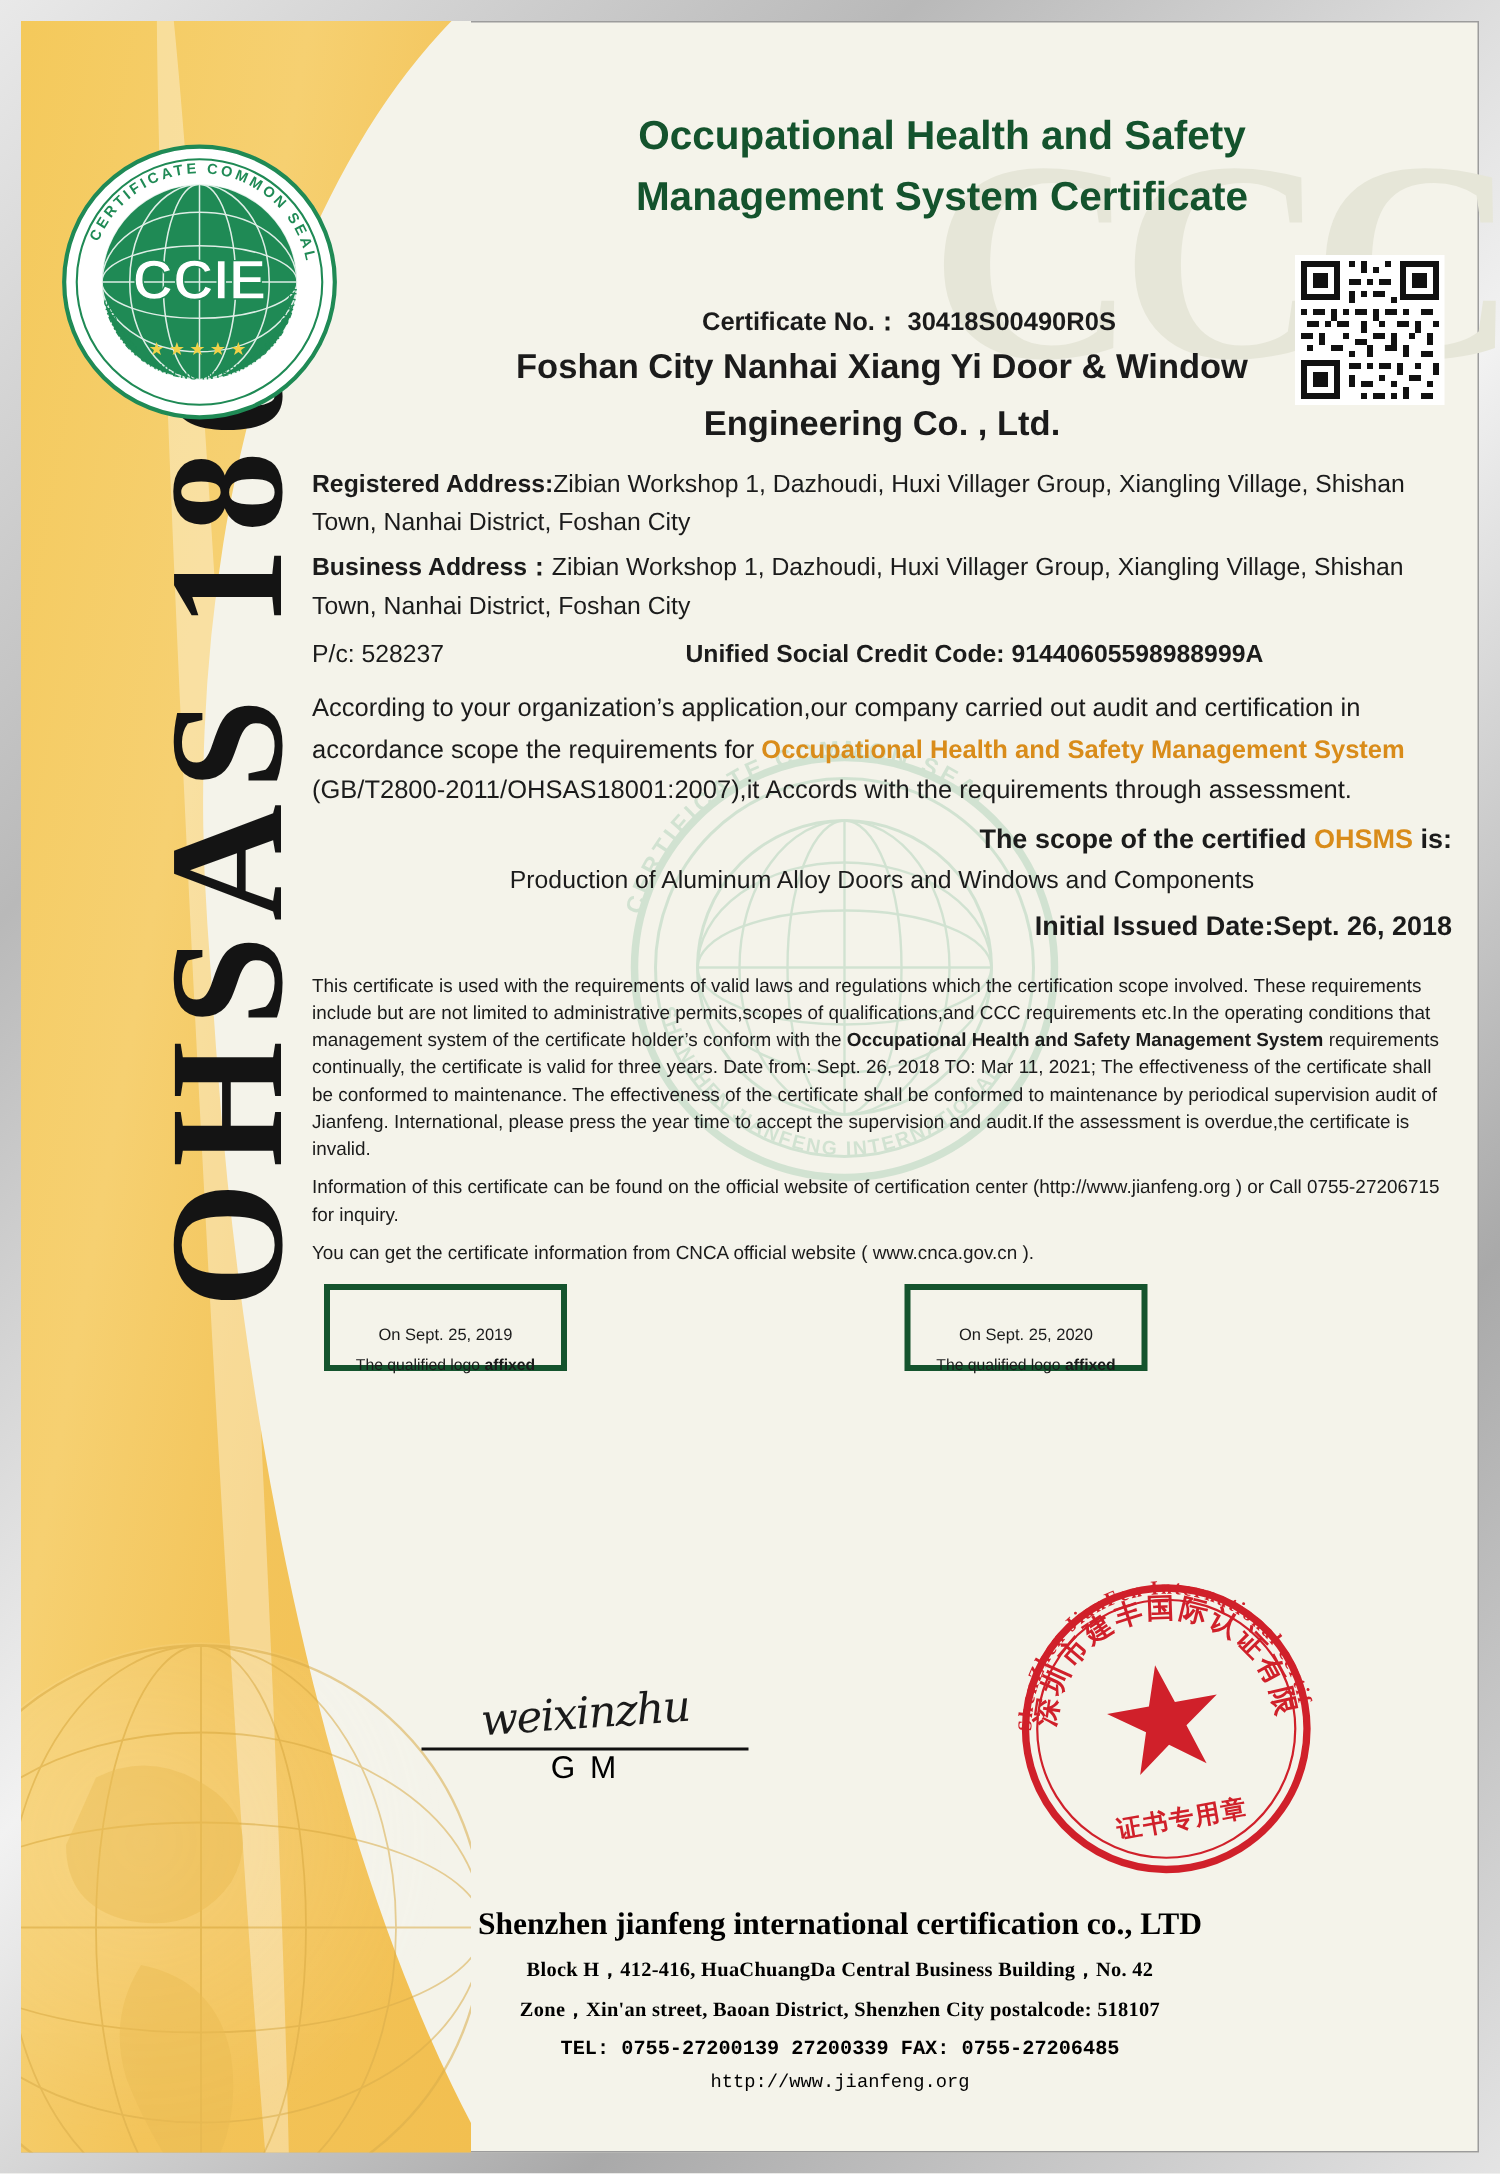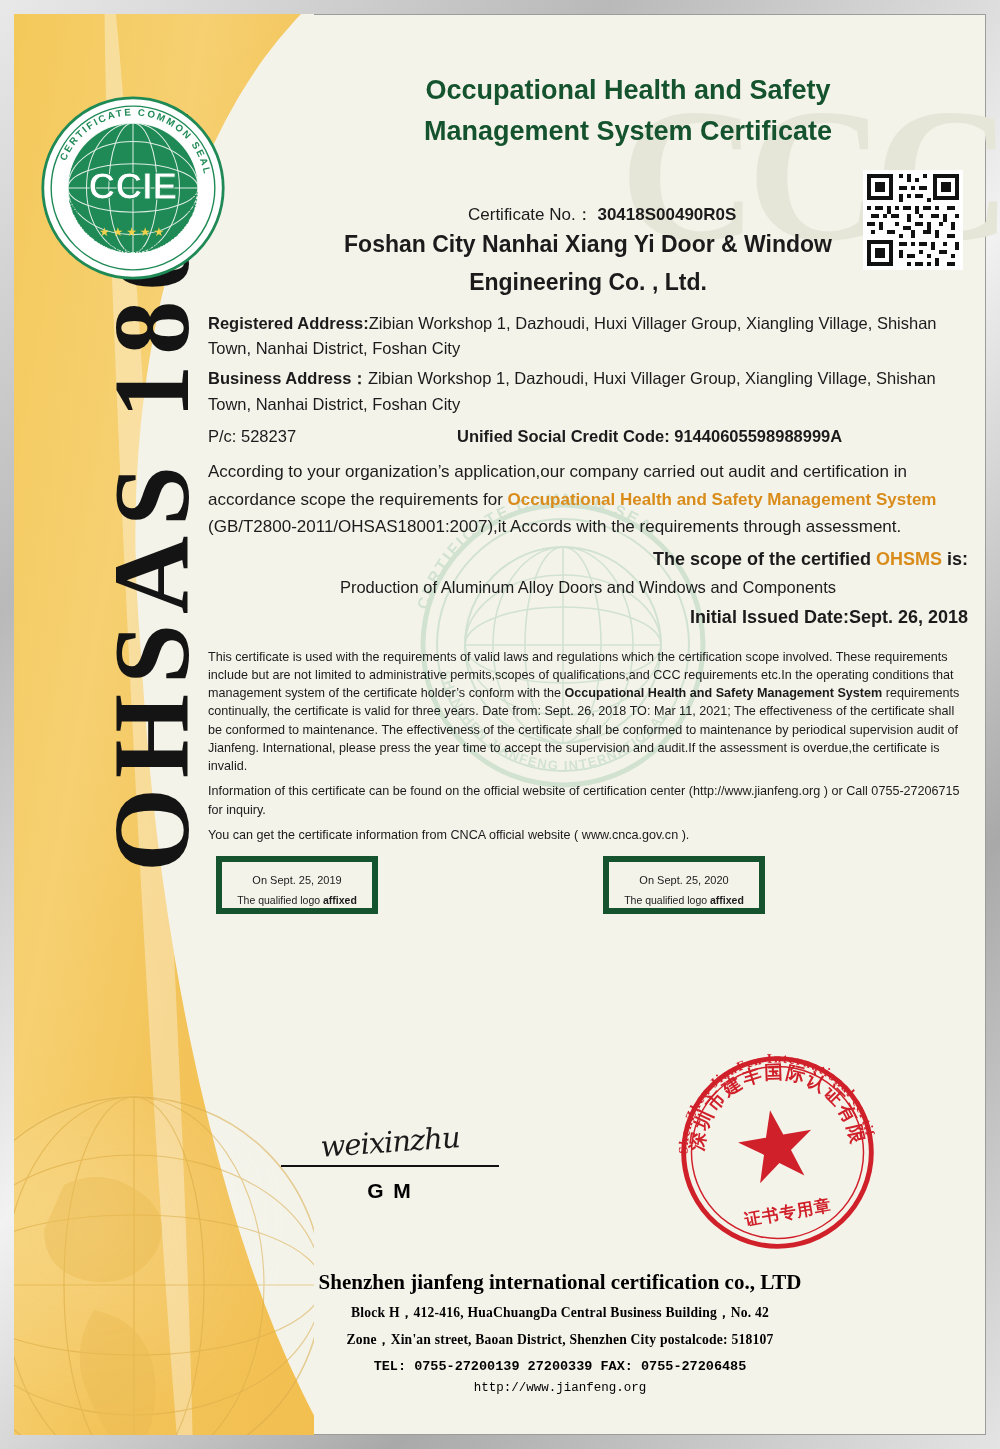--- a/index.html
+++ b/index.html
@@ -143,21 +143,21 @@
     top: 100px;
     width: 100px;
     height: 100px;
   }
   .cert-no {
     margin-top: 52px;
     margin-left: 260px;
     font-size: 17px;
     font-weight: 600;
   }
-  .cert-no .label { font-weight: 400; }
+  .cert-no .label { font-weight: 700; }
   .company {
     text-align: center;
     font-size: 23px;
     font-weight: 700;
     line-height: 1.65;
     width: 700px;
     margin-left: 30px;
   }
   .addr-block {
     margin-top: 9px;
@@ -210,24 +210,24 @@
 
   .stamp-row {
     margin-top: 12px;
     display: flex;
     gap: 225px;
     padding-left: 8px;
   }
   .stamp-box {
     width: 162px;
     height: 58px;
-    border: 6px solid #14532d;
+    border: 4px solid #14532d;
     text-align: center;
     font-size: 11px;
-    padding-top: 8px;
+    padding-top: 20px;
     box-sizing: border-box;
     line-height: 1.9;
   }
   .stamp-box .b2 { font-size: 10.5px; }
   .stamp-box .b2 b { font-weight: 700; }
 
   
   .sig-wrap {
     position: absolute;
     left: 180px;
@@ -242,23 +242,23 @@
     color: #1a1a1a;
     transform: rotate(-4deg);
     letter-spacing: -1px;
   }
   .sig-line {
     margin: 6px auto 0;
     width: 218px;
     border-top: 2px solid #111;
   }
   .sig-label {
-    margin-top: 12px;
+    margin-top: 0;
     font-size: 21px;
-    font-weight: 700;
+    font-weight: 400;
     letter-spacing: 2px;
   }
 
   
   .red-stamp {
     position: absolute;
     left: 670px;
     top: 1045px;
     width: 215px;
     height: 215px;

